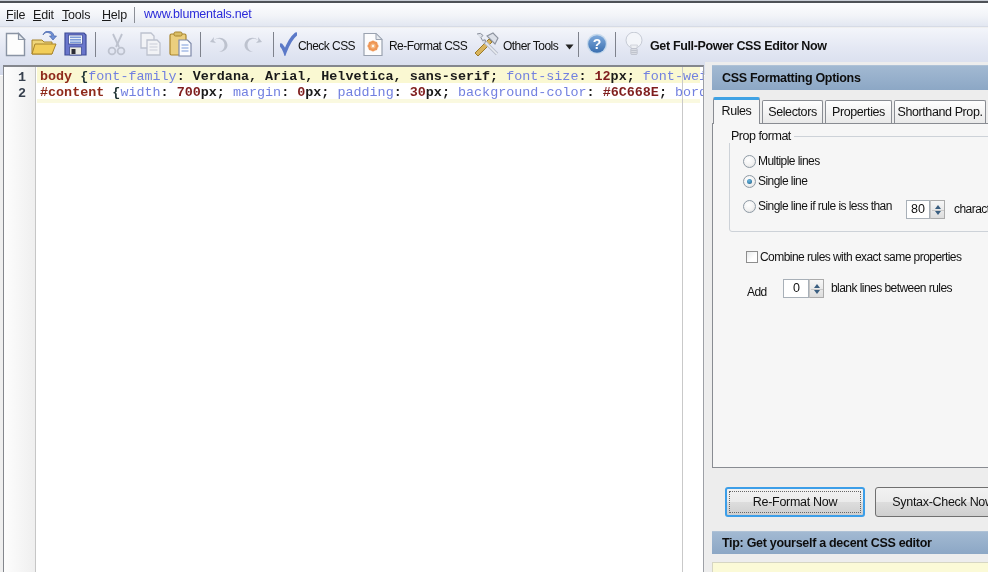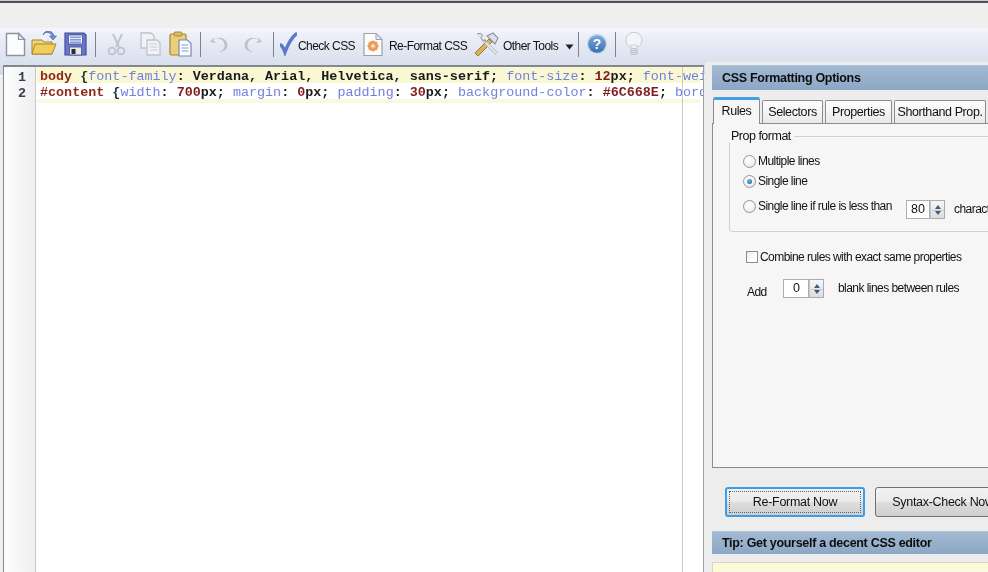--- a/index.html
+++ b/index.html
@@ -55,20 +55,28 @@
 .btn{position:absolute;top:425px;height:30px;background:linear-gradient(180deg,#F2F2F2 0%,#EBEBEB 49%,#DDDDDD 51%,#CFCFCF 100%);border:1px solid #707070;border-radius:3px;font-size:12.5px;letter-spacing:-0.3px;color:#111;text-align:center;line-height:28px}
 #btnRef{left:20px;width:140px;border:2px solid #3C9EE8;line-height:26px}
 #btnRef::after{content:"";position:absolute;left:2px;top:2px;right:2px;bottom:2px;border:1px dotted #666}
 #btnSyn{left:170px;width:136px}
 #tipyellow{position:absolute;left:7px;top:500px;width:276px;height:11px;background:#FBFAD7;border:1px solid #D6D6C2;border-right:none;border-bottom:none}
 </style></head>
 <body>
 <div id="stage">
 <div class="abs" id="tstrip1"></div>
 <div class="abs" id="tstrip2"></div>
+<div class="abs" id="menubar">
+  <span class="mi" style="left:6px"><u>F</u>ile</span>
+  <span class="mi" style="left:33px"><u>E</u>dit</span>
+  <span class="mi" style="left:62px"><u>T</u>ools</span>
+  <span class="mi" style="left:102px"><u>H</u>elp</span>
+  <span class="abs" id="msep"></span>
+  <span class="abs" id="weburl" style="left:144px">www.blumentals.net</span>
+</div>
 <div class="abs" id="toolbar">
 
   <svg class="tico" style="left:5px;top:4px" width="22" height="25" viewBox="0 0 22 25">
     <path d="M1.5 1.5 h12 l6 6 v16 h-18 z" fill="#FDFDFD" stroke="#8A94A4" stroke-width="1.4"></path>
     <path d="M13.5 1.5 l6 6 h-6 z" fill="#E7EBF0" stroke="#8A94A4" stroke-width="1.2"></path>
   </svg>
 
   <svg class="tico" style="left:31px;top:3px" width="28" height="26" viewBox="0 0 28 26">
     <path d="M12 4 c2-4 8-3 9 1 l-2.5 0 3.5 4 3.5-4 -2.5 0 c-1-6-9-7-11-1 z" fill="#6E8FD6" stroke="#4A66A8" stroke-width="0.7"></path>
     <path d="M1 9 h10 l2 2 h8 v12 h-20 z" fill="#EFD67A" stroke="#A8842C" stroke-width="1"></path>
@@ -172,20 +180,21 @@
     <text x="11" y="16" text-anchor="middle" font-family="Liberation Sans" font-size="14" font-weight="bold" fill="#FFF">?</text>
   </svg>
   <span class="tsep" style="left:615px"></span>
 
   <svg class="tico" style="left:625px;top:4px" width="18" height="25" viewBox="0 0 18 25">
     <circle cx="9" cy="8.2" r="8" fill="#F3F5F9" stroke="#C6CBD5" stroke-width="1"></circle>
     <path d="M5.5 13 h7 l-1 4 h-5 z" fill="#EDEFF3" stroke="#C9CDD6" stroke-width="0.8"></path>
     <rect x="5.8" y="16.5" width="6.4" height="6" rx="1" fill="#D9DCE3" stroke="#B9BDC8" stroke-width="0.8"></rect>
     <path d="M6.2 18.5 h5.6 M6.2 20.5 h5.6" stroke="#B9BDC8" stroke-width="0.8"></path>
   </svg>
+  <span class="ttxt" style="left:650px;font-weight:bold;font-size:12.5px;letter-spacing:-0.35px">Get Full-Power CSS Editor Now</span>
 </div>
 
 <div class="abs" id="editor">
   <div id="band1"></div>
   <div id="band3"></div>
   <div id="colline"></div>
   <div id="gutter">
     <span class="lnum" style="top:3px;left:0">1</span>
     <span class="lnum" style="top:19px;left:0">2</span>
   </div>
@@ -219,21 +228,21 @@
     <span class="plabel" style="left:241px;top:78px">characters</span>
     <div id="cbx"></div>
     <span class="plabel" style="left:47px;top:126px">Combine rules with exact same properties</span>
     <span class="plabel" style="left:34px;top:161px">Add</span>
     <div class="spin" style="left:70px;top:155px;width:26px">
           <span class="val" style="text-align:left;padding-left:9px">0</span>
         </div>
     <div class="spinbtns" style="left:96px;top:155px">
           <i></i>
         </div>
-    <span class="plabel" style="left:125px;top:157px">blank lines between rules</span>
+    <span class="plabel" style="left:118px;top:157px">blank lines between rules</span>
   </div>
   <div class="btn" id="btnRef">Re-Format Now</div>
   <div class="btn" id="btnSyn">Syntax-Check Now</div>
   <div class="bluebar" style="top:469px;height:23px">
         <span style="line-height:23px">Tip: Get yourself a decent CSS editor</span>
       </div>
   <div id="tipyellow"></div>
 </div>
 </div>
 

